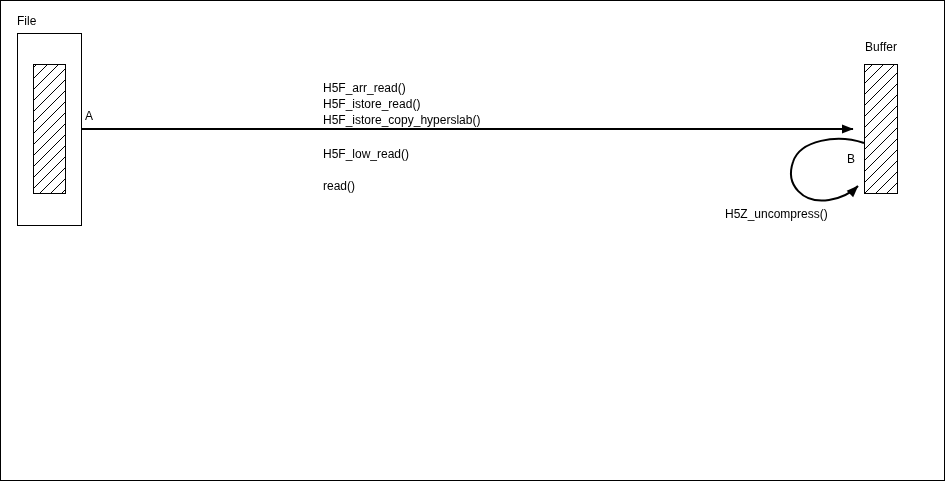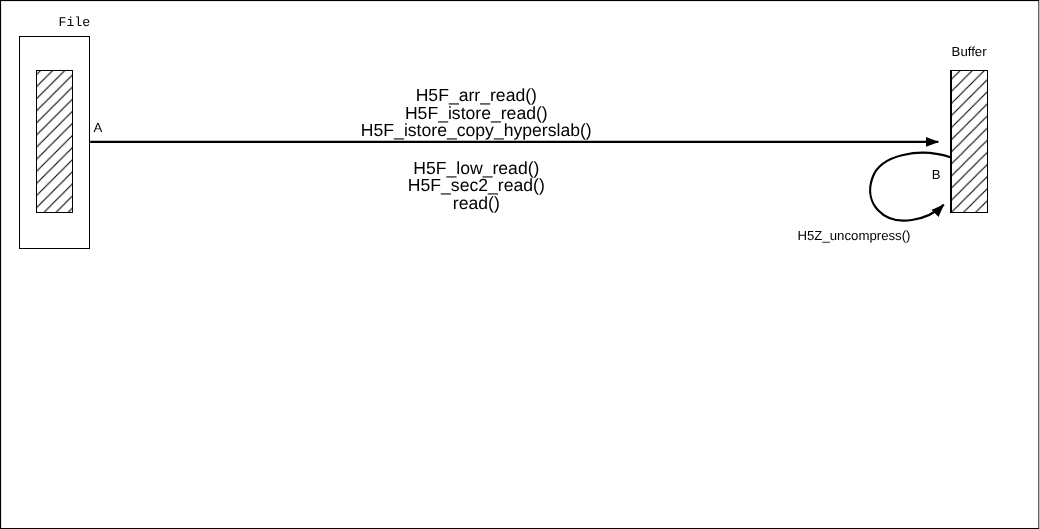--- a/index.html
+++ b/index.html
@@ -39,35 +39,34 @@
     width: 346px;
     text-align: center;
     font-size: 21px;
     line-height: 24px;
     white-space: pre;
   }
   .file-label {
     left: 16px;
     top: 14px;
     width: 65px;
-    text-align: right;
-    font-family: Liberation Mono, monospace;
+    text-align: left;
   }
   .buffer-label {
     left: 858px;
     top: 40px;
     width: 44px;
     text-align: center;
   }
   .fn-line {
     position: absolute;
     left: 322px;
     width: 220px;
-    text-align: center;
-    font-size: 16px;
+    text-align: left;
+    font-size: 12px;
     line-height: 12px;
     white-space: pre;
   }
   .a-label  { left: 84px;  top: 109px; }
   .b-label  { left: 846px; top: 152px; }
   .h5z-label{ left: 724px; top: 207px; }
   .note-label { left: 8px; top: 456px; }
 </style>
 </head>
 <body>
@@ -99,19 +98,18 @@
   <div class="txt file-label">File</div>
   <div class="txt buffer-label">Buffer</div>
 
   <div class="txt a-label">A</div>
   <div class="txt b-label">B</div>
 
   <div class="fn-line" style="top:81px">H5F_arr_read()</div>
   <div class="fn-line" style="top:97px">H5F_istore_read()</div>
   <div class="fn-line" style="top:113px">H5F_istore_copy_hyperslab()</div>
   <div class="fn-line" style="top:147px">H5F_low_read()</div>
-  <div class="fn-line" style="top:163px">H5F_sec2_read()</div>
   <div class="fn-line" style="top:179px">read()</div>
 
   <div class="txt h5z-label">H5Z_uncompress()</div>
 
 
 </div>
 
 </body></html>

